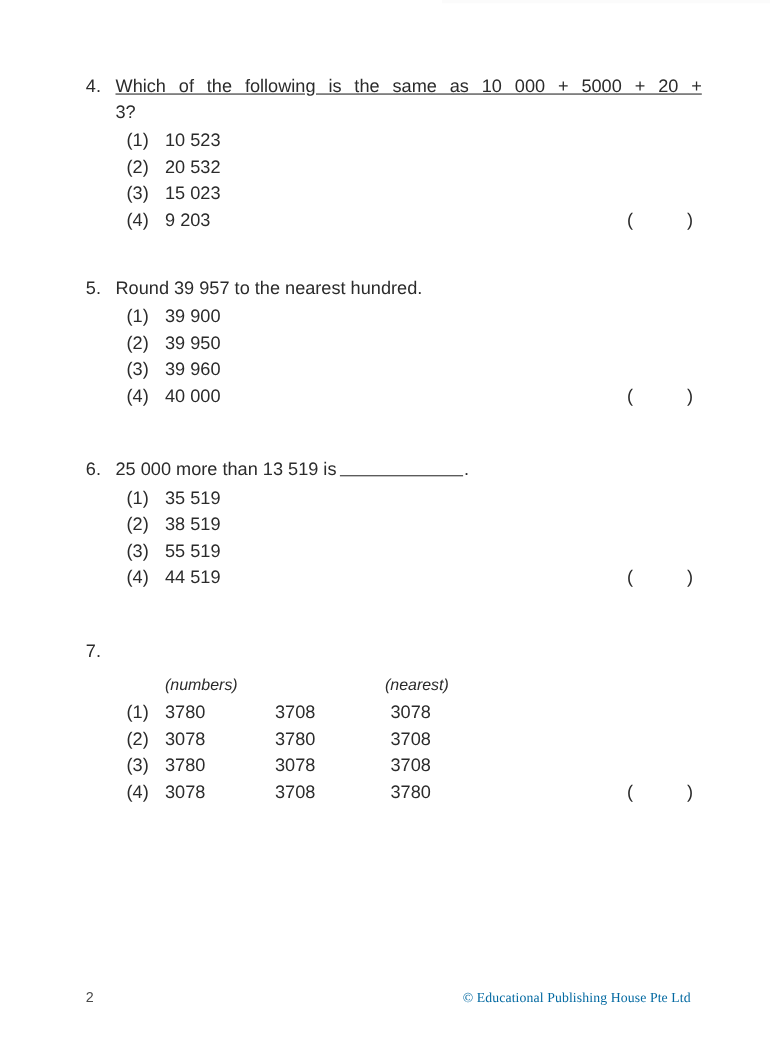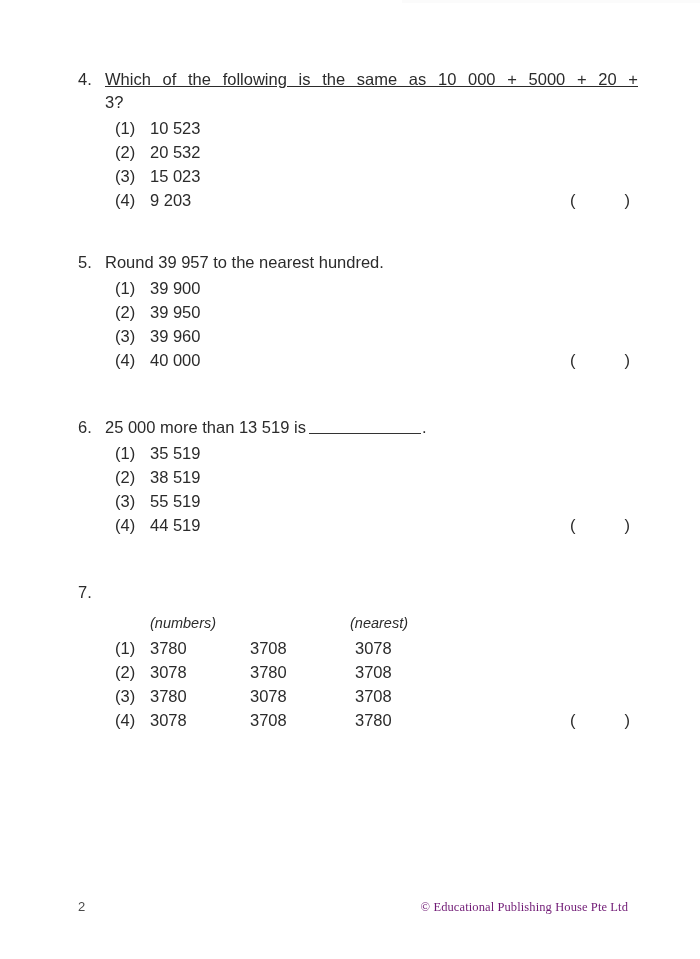--- a/index.html
+++ b/index.html
@@ -145,21 +145,21 @@
     align-items: baseline;
     justify-content: space-between;
   }
   .pageno {
     font-size: 13px;
     color: #4a4a4a;
   }
   .copyright {
     font-family: "Liberation Serif", "DejaVu Serif", serif;
     font-size: 12.5px;
-    color: #701a75;
+    color: #0369a1;
     letter-spacing: 0.1px;
   }
 </style>
 </head>
 <body>
 
 <div class="page">
 
   <div class="scan-artifact"></div>
 

